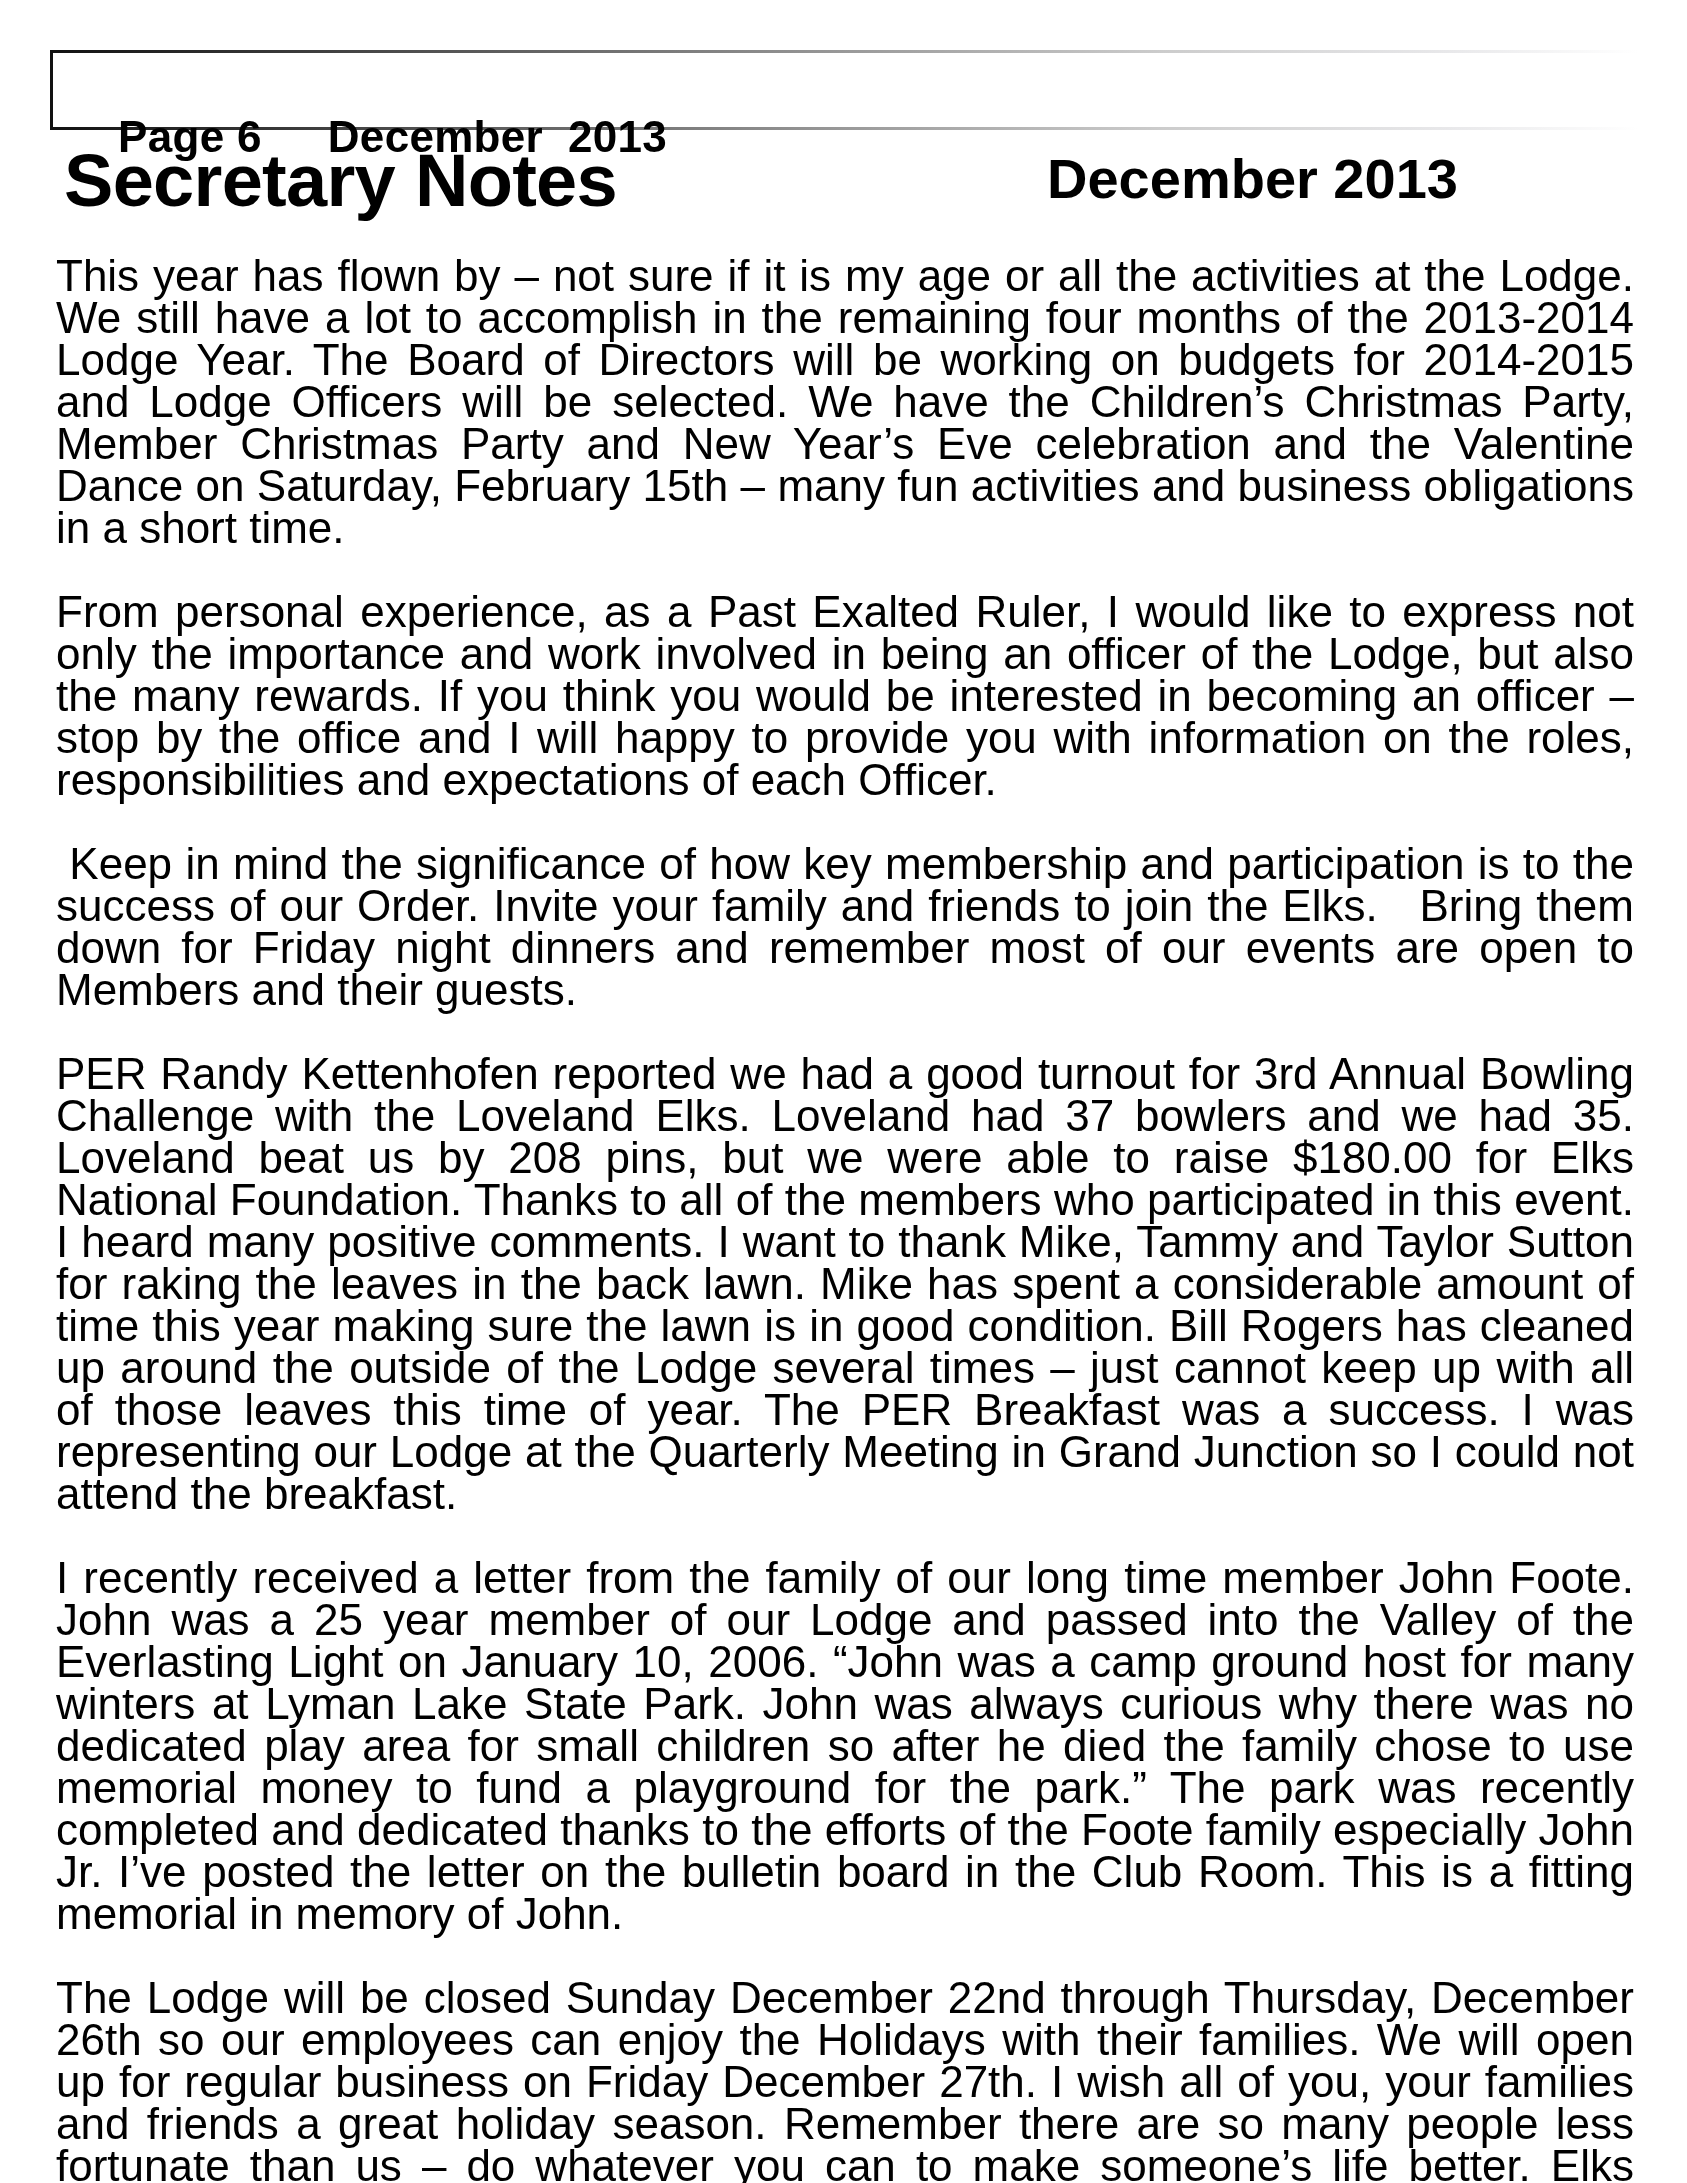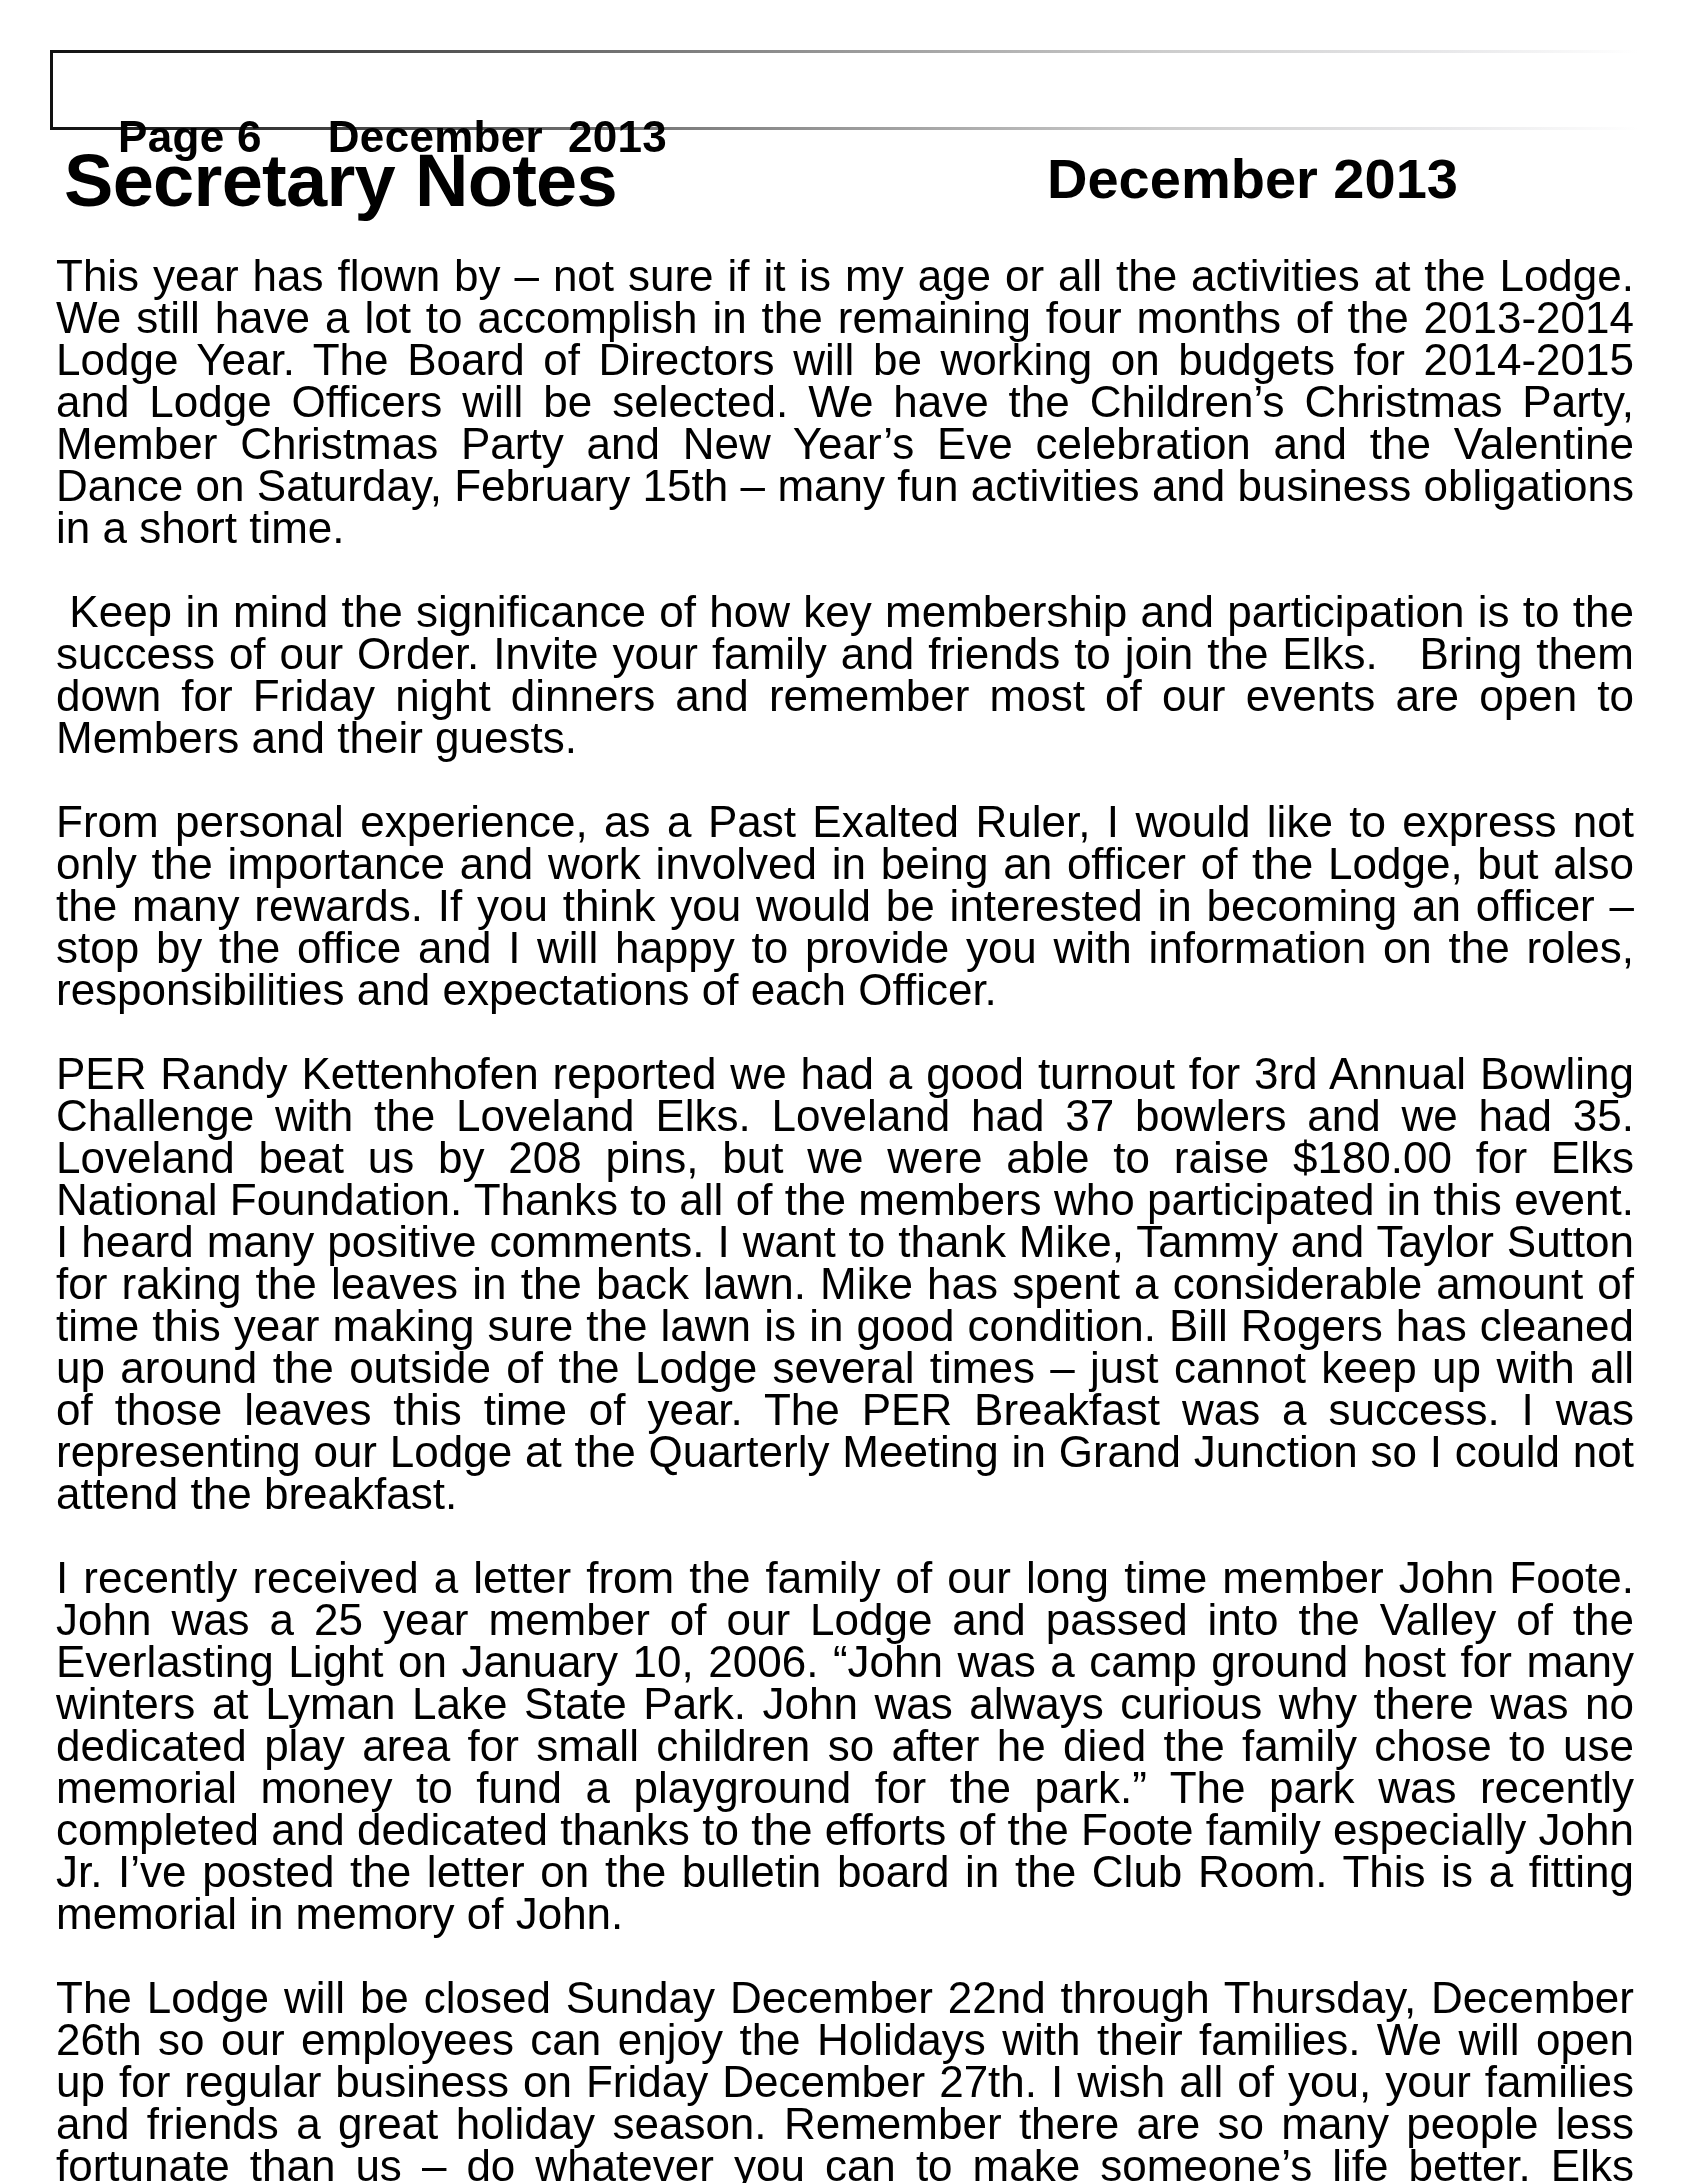--- a/index.html
+++ b/index.html
@@ -30,20 +30,20 @@
   <div class="header-text">
     <span class="page-num">Page 6</span><span>December  2013</span>
   </div>
 </div>
 
 <h1 class="title" style="margin:8px;">Secretary Notes</h1>
 <div class="title-date">December 2013</div>
 
 <div class="body-text">
   <p>This year has flown by – not sure if it is my age or all the activities at the Lodge.   We still have a lot to accomplish in the remaining four months of the 2013-2014 Lodge Year.  The Board of Directors will be working on budgets for 2014-2015 and Lodge Officers will be selected. We have the Children’s Christmas Party, Member Christmas Party and New Year’s Eve celebration and the Valentine Dance on Saturday, February 15th – many fun activities and business obligations in a short time.</p>
+  <p>From personal experience, as a Past Exalted Ruler, I would like to express not only the importance and work involved in being an officer of the Lodge, but also the many rewards.  If you think you would be interested in becoming an officer – stop by the office and I will happy to provide you with information on the roles, responsibilities and expectations of each Officer.</p>
   <p style="white-space:pre-wrap;"> Keep in mind the significance of how key membership and participation is to the success of our Order. Invite your family and friends to join the Elks.   Bring them down for Friday night dinners and remember most of our events are open to Members and their guests.</p>
-  <p>From personal experience, as a Past Exalted Ruler, I would like to express not only the importance and work involved in being an officer of the Lodge, but also the many rewards.  If you think you would be interested in becoming an officer – stop by the office and I will happy to provide you with information on the roles, responsibilities and expectations of each Officer.</p>
   <p>PER Randy Kettenhofen reported we had a good turnout for 3rd Annual Bowling Challenge with the Loveland Elks.  Loveland had 37 bowlers and we had 35.  Loveland beat us by 208 pins, but we were able to raise $180.00 for Elks National Foundation.  Thanks to all of the members who participated in this event.  I heard many positive comments.  I want to thank Mike, Tammy and Taylor Sutton for raking the leaves in the back lawn.  Mike has spent a considerable amount of time this year making sure the lawn is in good condition.  Bill Rogers has cleaned up around the outside of the Lodge several times – just cannot keep up with all of those leaves this time of year.  The PER Breakfast was a success.  I was representing our Lodge at the Quarterly Meeting in Grand Junction so I could not attend the breakfast.</p>
   <p>I recently received a letter from the family of our long time member John Foote.  John was a 25 year member of our Lodge and passed into the Valley of the Everlasting Light on January 10, 2006.  “John was a camp ground host for many winters at Lyman Lake State Park.  John was always curious why there was no dedicated play area for small children so after he died the family chose to use memorial money to fund a playground for the park.”  The park was recently completed and dedicated thanks to the efforts of the Foote family especially John Jr.  I’ve posted the letter on the bulletin board in the Club Room.  This is a fitting memorial in memory of John.</p>
   <p>The Lodge will be closed Sunday December 22nd through Thursday, December 26th so our employees can enjoy the Holidays with their families.  We will open up for regular business on Friday December 27th.  I wish all of you, your families and friends a great holiday season.  Remember there are so many people less fortunate than us – do whatever you can to make someone’s life better.  Elks Care – Elks Share</p>
   <p class="signature last-just">Fraternally, Joyce Bonanno – Secretary</p>
 </div>
 
 
 </body></html>

